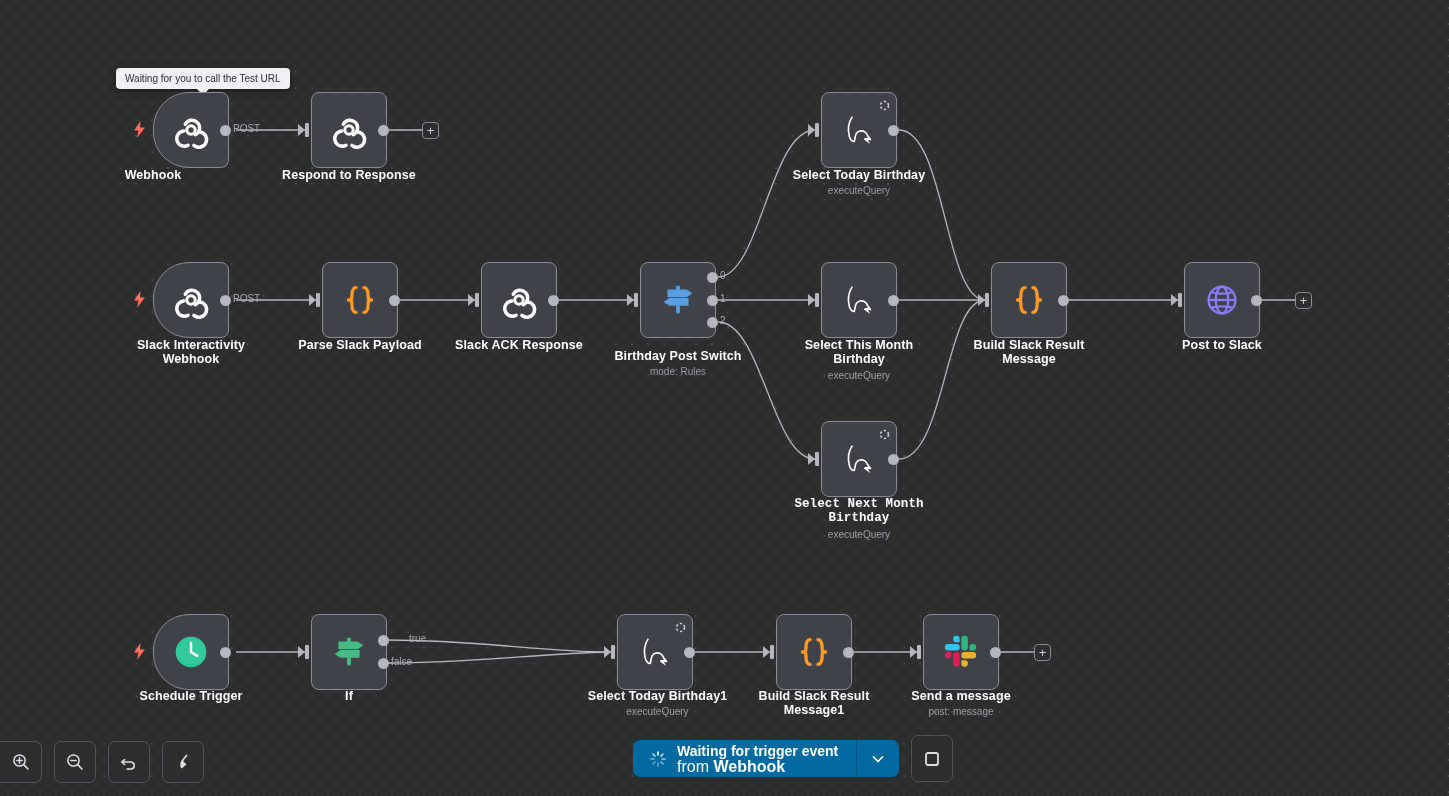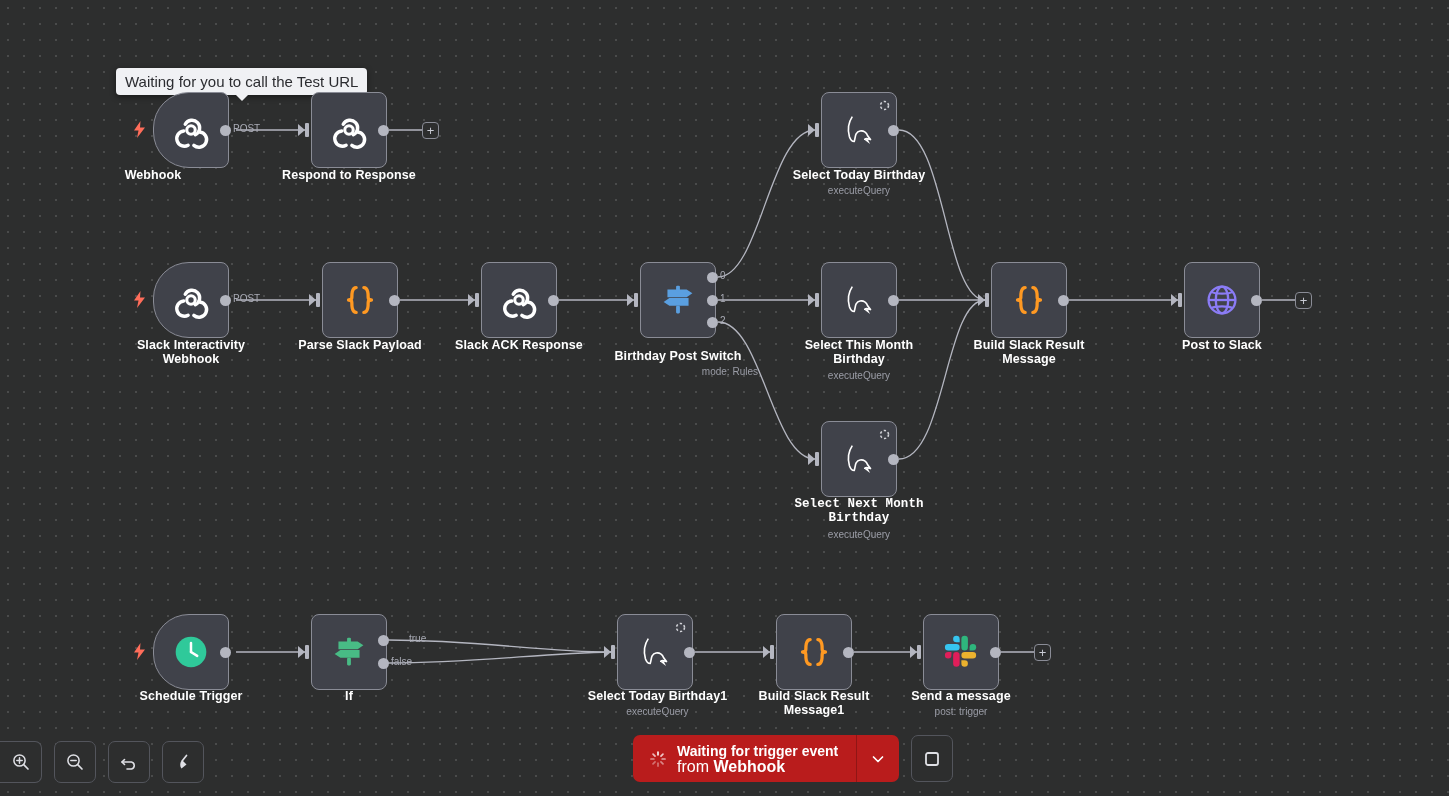--- a/index.html
+++ b/index.html
@@ -136,21 +136,21 @@
     color: #c9cbd4;
     font-size: 13px;
     line-height: 1;
   }
 
   
   .tooltip {
     position: absolute;
     background: #f0f1f4;
     color: #2b2c30;
-    font-size: 15px;
+    font-size: 10px;
     padding: 5px 9px;
     border-radius: 4px;
     white-space: nowrap;
     box-shadow: 0 2px 6px rgba(0,0,0,.45);
   }
   .tooltip::after {
     content: "";
     position: absolute;
     left: 50%;
     bottom: -6px;
@@ -186,22 +186,22 @@
     position: absolute;
     bottom: 14px;
     left: 633px;
     display: flex;
     align-items: center;
     gap: 12px;
   }
   .run-pill {
     display: flex;
     align-items: center;
-    height: 47px;
-    background: #b91c1c;
+    height: 37px;
+    background: #0369a1;
     border-radius: 7px;
     overflow: hidden;
   }
   .run-pill .spin {
     margin: 0 10px 0 16px;
     width: 18px;
     height: 18px;
   }
   .run-txt { padding-right: 18px; }
   .run-title {
@@ -373,21 +373,21 @@
       </g>
     </svg>
   </div>
   <div class="ep-out" style="left:707px; top:272px;"></div>
   <div class="ep-out" style="left:707px; top:295px;"></div>
   <div class="ep-out" style="left:707px; top:317px;"></div>
   <div class="ep-label" style="left:720px; top:270px;">0</div>
   <div class="ep-label" style="left:720px; top:293px;">1</div>
   <div class="ep-label" style="left:720px; top:315px;">2</div>
   <div class="node-label" style="left:598px; top:350px; width:160px;">Birthday Post Switch</div>
-  <div class="node-sub" style="left:598px; top:366px; width:160px;text-align:right;">mode: Rules</div>
+  <div class="node-sub" style="left:598px; top:366px; width:160px;">mode: Rules</div>
 
   <div class="node" style="left:821px; top:92px;">
     <svg class="glyph" viewBox="0 0 48 48">
       <g fill="none" stroke="#ffffff" stroke-width="1.7" stroke-linejoin="round">
         <path d="M17 10 C13 16 12 24 14 31 C15 34 17 36 19 36 C20 33 20 30 21 28 C23 25 27 24 30 26 C31.5 27 32.5 28.5 33 30 L36 34 L32 33 C31 33 30 33.5 30 34.5"></path>
       </g>
       <path d="M30 34.5 L35.5 38.5 L33 33.5 Z" fill="#ffffff"></path>
     </svg>
     <div class="node-indicator">
       <svg viewBox="0 0 13 13" width="13" height="13">
@@ -538,21 +538,21 @@
         <path d="M31.2 19.1a3.4 3.4 0 0 1-6.8 0v-8.6a3.4 3.4 0 1 1 6.8 0z" fill="#2eb67d"></path>
         <path d="M27.8 32.6a3.4 3.4 0 1 1-3.4 3.4v-3.4z" fill="#ecb22e"></path>
         <path d="M27.8 30.8a3.4 3.4 0 0 1 0-6.8h8.6a3.4 3.4 0 1 1 0 6.8z" fill="#ecb22e"></path>
       </g>
     </svg>
   </div>
   <div class="ep-in" style="left:917px; top:645px;"></div>
   <div class="ep-out" style="left:990px; top:647px;"></div>
   <div class="plus-btn" style="left:1034px; top:644px;">+</div>
   <div class="node-label" style="left:881px; top:690px; width:160px;">Send a message</div>
-  <div class="node-sub" style="left:881px; top:706px; width:160px;">post: trigger</div>
+  <div class="node-sub" style="left:881px; top:706px; width:160px;">post: message</div>
 
 </div>
 
 <div class="zoom-bar">
   <div class="zoom-btn">
     <svg width="20" height="20" viewBox="0 0 20 20">
       <circle cx="8.5" cy="8.5" r="5.6" fill="none" stroke="#dfe0e5" stroke-width="1.5"></circle>
       <line x1="12.7" y1="12.7" x2="17" y2="17" stroke="#dfe0e5" stroke-width="1.7" stroke-linecap="round"></line>
       <line x1="5.8" y1="8.5" x2="11.2" y2="8.5" stroke="#dfe0e5" stroke-width="1.5" stroke-linecap="round"></line>
       <line x1="8.5" y1="5.8" x2="8.5" y2="11.2" stroke="#dfe0e5" stroke-width="1.5" stroke-linecap="round"></line>

